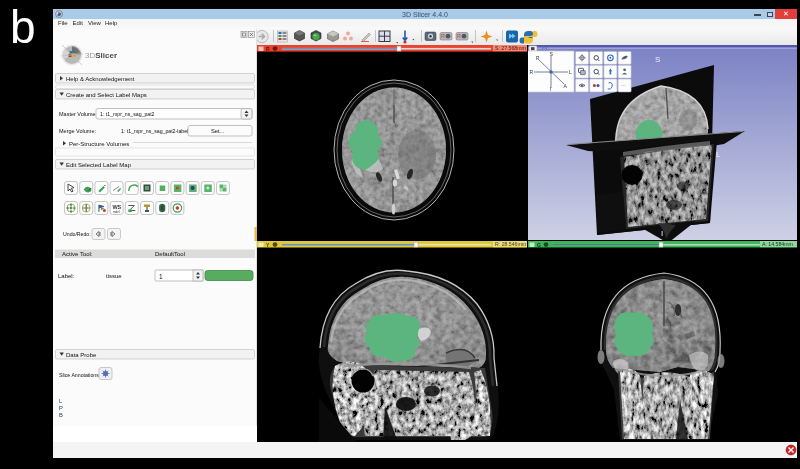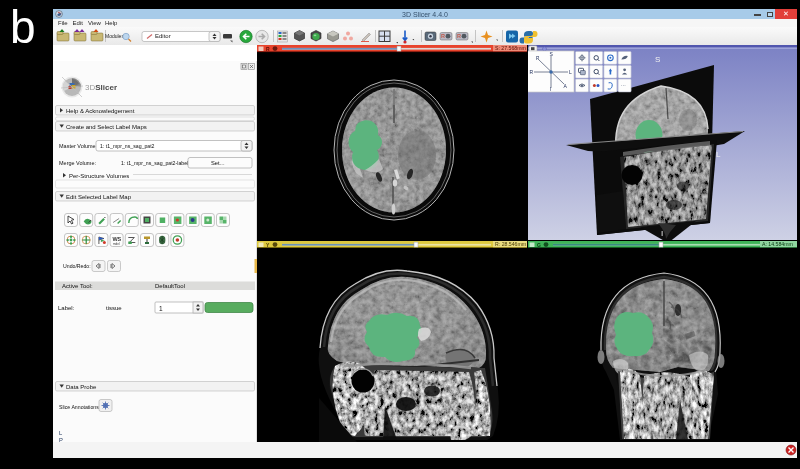--- a/index.html
+++ b/index.html
@@ -9,21 +9,21 @@
   #blabel{left:10px;top:0px;color:#fff;font-size:46px;font-weight:400;}
   #win{left:53px;top:9px;width:744px;height:449px;background:#fff;}
   #titlebar{left:0;top:0;width:744px;height:10px;background:#a7cbe9;}
   #title{left:0;top:1.5px;width:744px;text-align:center;font-size:7px;color:#35506b;}
   #mini{left:701px;top:5px;width:7px;height:1.5px;background:#444;}
   #resto{left:714px;top:2.5px;width:6px;height:5px;border:1px solid #444;background:#b9d7ef;}
   #closeb{left:722px;top:0;width:22px;height:10px;background:#e23f3a;color:#fff;font-size:7px;text-align:center;line-height:10px;}
   #menubar{left:0;top:10px;width:744px;height:8px;background:#f6f6f6;font-size:6px;color:#222;}
   .mi{position:absolute;top:1px;}
   #toolbar{left:0;top:18px;width:744px;height:18px;background:#f2f2f2;border-bottom:1px solid #d9d9d9;}
-  #panel{left:0;top:52px;width:204px;height:397px;background:#7dd3fc;}
+  #panel{left:0;top:20px;width:204px;height:397px;background:#7dd3fc;}
   #viewbg{left:204px;top:36px;width:540px;height:397px;background:#000;}
   #statusbar{left:0;top:433px;width:744px;height:16px;background:#f4f4f4;}
   #vaxial{left:204px;top:36px;width:270px;height:195px;}
   #v3d{left:475px;top:36px;width:269px;height:195px;}
   #vsag{left:204px;top:231px;width:270px;height:202px;}
   #vcor{left:475px;top:231px;width:269px;height:202px;}
 </style>
 </head>
 <body>
 <div id="page">

